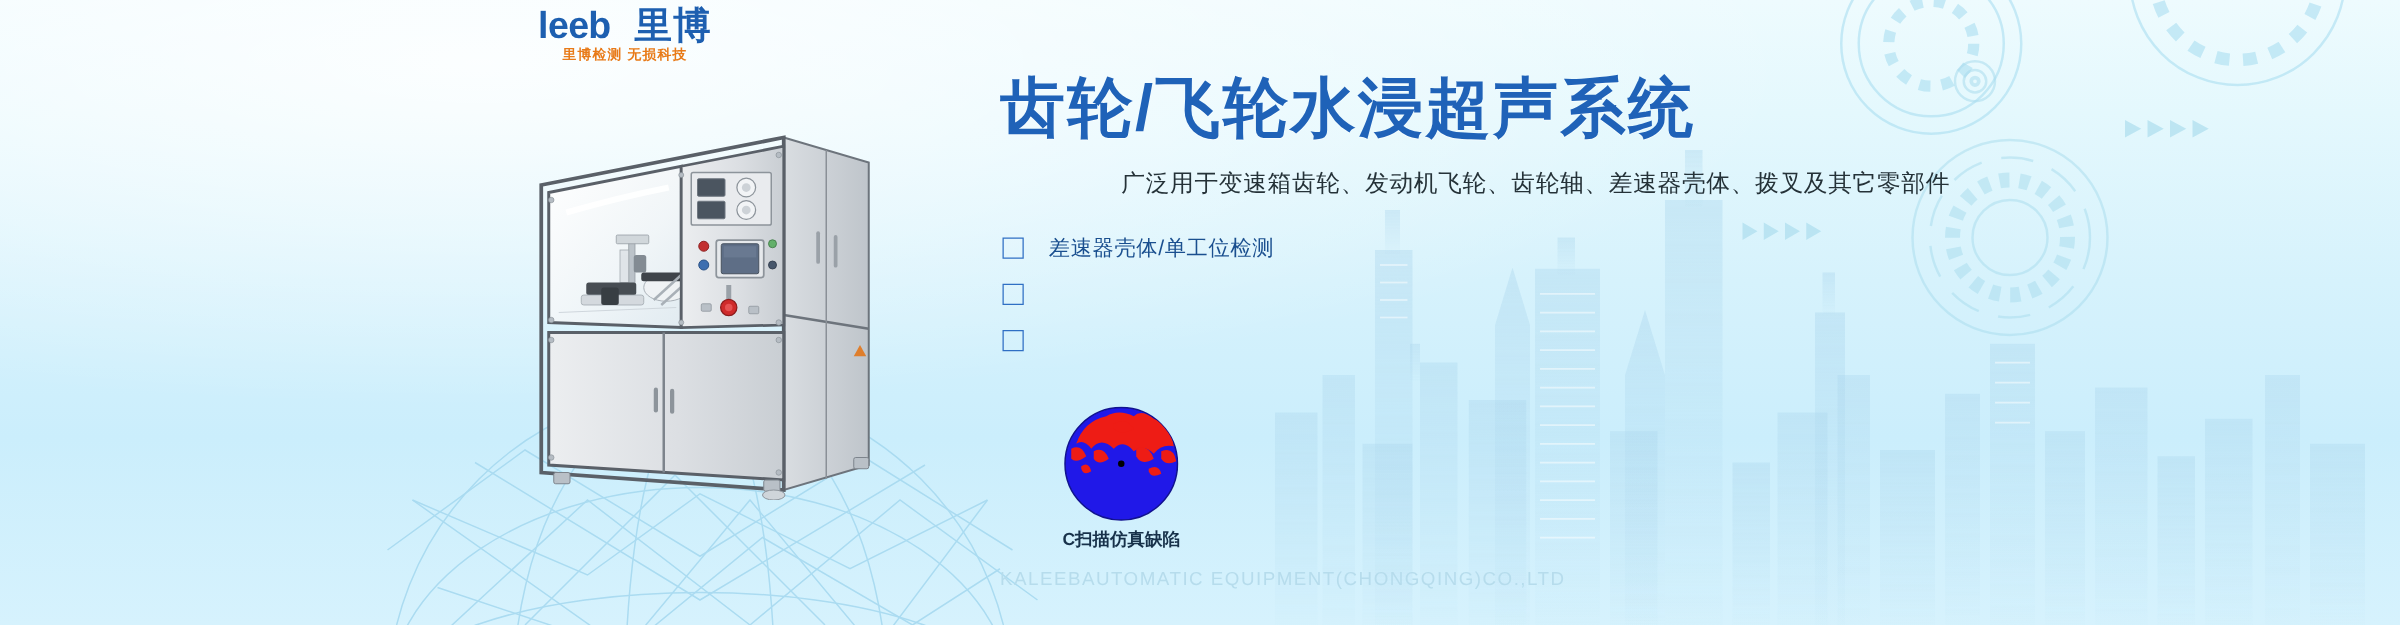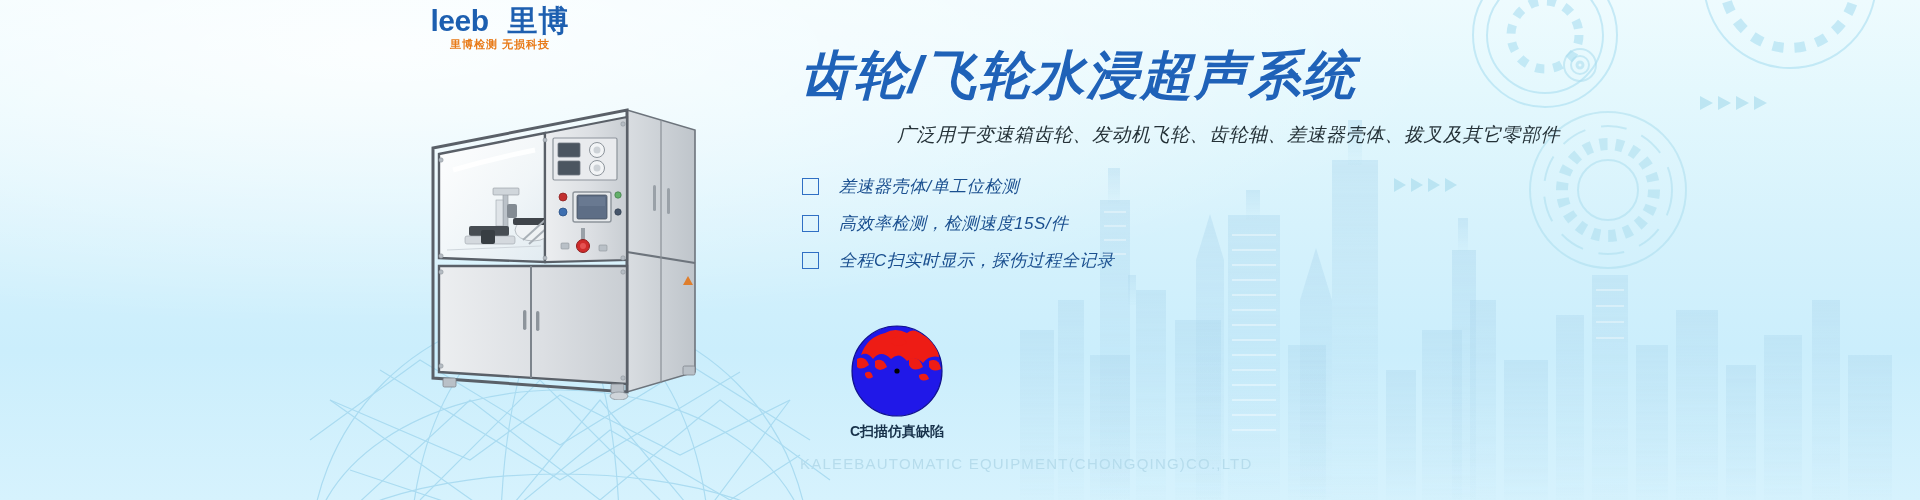--- a/index.html
+++ b/index.html
@@ -30,21 +30,21 @@
   #logo .logo-sub{
     margin-top:3px;font-size:11px;color:#e87a18;letter-spacing:1px;
     white-space:nowrap;font-weight:bold;
   }
 
   
   #product{position:absolute;left:395px;top:100px;width:330px;height:300px;}
   #product svg{display:block;}
 
   
-  #copy{position:absolute;left:800px;top:46px;width:760px;font-style:italic;}
+  #copy{position:absolute;left:800px;top:58px;width:760px;}
   #headline{
     font-size:52px;font-weight:bold;color:#1f62b8;letter-spacing:2px;
     line-height:1.15;white-space:nowrap;
     text-shadow:0 1px 0 rgba(255,255,255,.55);
   }
   #subtitle{
     margin-top:16px;font-size:19px;color:#253238;letter-spacing:.5px;
     white-space:nowrap;font-weight:500;text-align:right;
   }
   .bullets{margin-top:20px;}
@@ -316,25 +316,23 @@
     <div id="headline">齿轮/飞轮水浸超声系统</div>
     <div id="subtitle">广泛用于变速箱齿轮、发动机飞轮、齿轮轴、差速器壳体、拨叉及其它零部件</div>
 
     <div class="bullets">
       <div class="bullet">
         <span class="box"></span>
         <span class="btext">差速器壳体/单工位检测</span>
       </div>
       <div class="bullet">
         <span class="box"></span>
-        <span class="btext">高效率检测，检测速度15S/件</span>
       </div>
       <div class="bullet">
         <span class="box"></span>
-        <span class="btext">全程C扫实时显示，探伤过程全记录</span>
       </div>
     </div>
   </div>
 
   <div id="cscan">
     <div class="disc">
       <svg width="92" height="92" viewBox="0 0 92 92">
         <defs>
             <clipPath id="discClip">
               <circle cx="46" cy="46" r="45"></circle>

